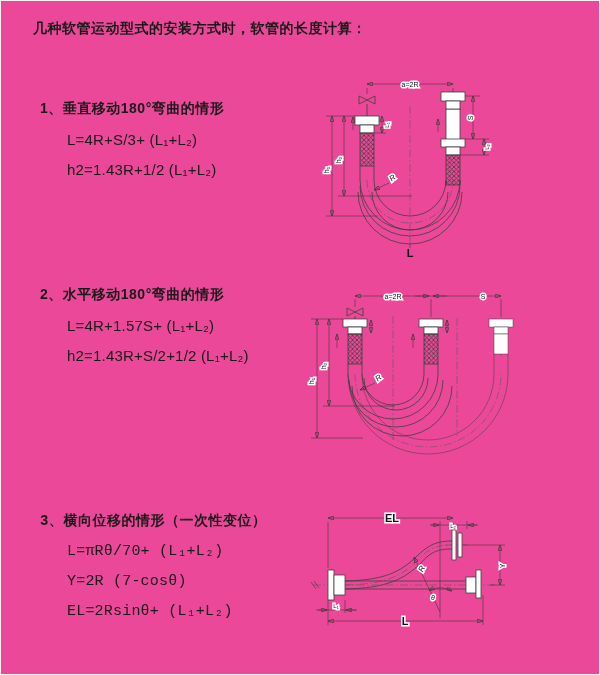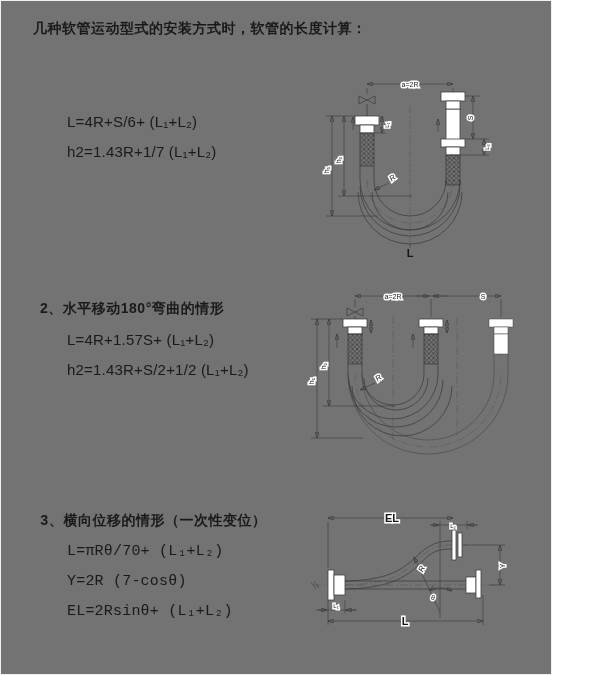--- a/index.html
+++ b/index.html
@@ -1,17 +1,17 @@
 <!DOCTYPE html>
 <html><head>
 <meta charset="utf-8">
 <style>
   html,body{margin:0;padding:0;background:#ffffff;}
   .page{
-    position:relative;width:552px;height:675px;background:#737373;
+    position:relative;width:600px;height:675px;background:#ec4899;
     font-family:"Liberation Sans","DejaVu Sans",sans-serif;color:#1a1a1a;
     overflow:hidden;box-shadow:inset 0 0 0 1px #f0f0f0;
   }
   .title{position:absolute;left:33px;top:20px;font-size:14px;font-weight:700;letter-spacing:.5px;}
   .sec{position:absolute;left:40px;}
   .sec .heading{font-size:14px;font-weight:700;letter-spacing:.5px;}
   .sec .formula{font-size:15px;padding-left:27px;margin-top:13px;letter-spacing:.2px;}
   .dsvg{position:absolute;}
   .dsvg line,.dsvg path,.dsvg rect,.dsvg polygon{stroke:#3f3f3f;stroke-width:.8;fill:none;stroke-linecap:butt;}
   .dsvg .wf{fill:#fff;}
@@ -26,25 +26,26 @@
   .dsvg .bg{paint-order:stroke;stroke:#fff;stroke-width:3px;}
 </style>
 </head>
 <body>
 
 <div class="page">
 
   <div class="title">几种软管运动型式的安装方式时，软管的长度计算：</div>
 
   <section class="sec" style="top:100px;">
-    <div class="formula">L=4R+S/6+ (L₁+L₂)</div>
-    <div class="formula">h2=1.43R+1/7 (L₁+L₂)</div>
+    <div class="heading">1、垂直移动180°弯曲的情形</div>
+    <div class="formula">L=4R+S/3+ (L₁+L₂)</div>
+    <div class="formula">h2=1.43R+1/2 (L₁+L₂)</div>
   </section>
 
-  <section class="sec" style="top:300px;">
+  <section class="sec" style="top:286px;">
     <div class="heading">2、水平移动180°弯曲的情形</div>
     <div class="formula">L=4R+1.57S+ (L₁+L₂)</div>
     <div class="formula">h2=1.43R+S/2+1/2 (L₁+L₂)</div>
   </section>
 
   <section class="sec" style="top:512px;font-family:Liberation Mono, monospace;">
     <div class="heading">3、横向位移的情形（一次性变位）</div>
     <div class="formula">L=πRθ/70+ (L₁+L₂)</div>
     <div class="formula">Y=2R (7-cosθ)</div>
     <div class="formula">EL=2Rsinθ+ (L₁+L₂)</div>

